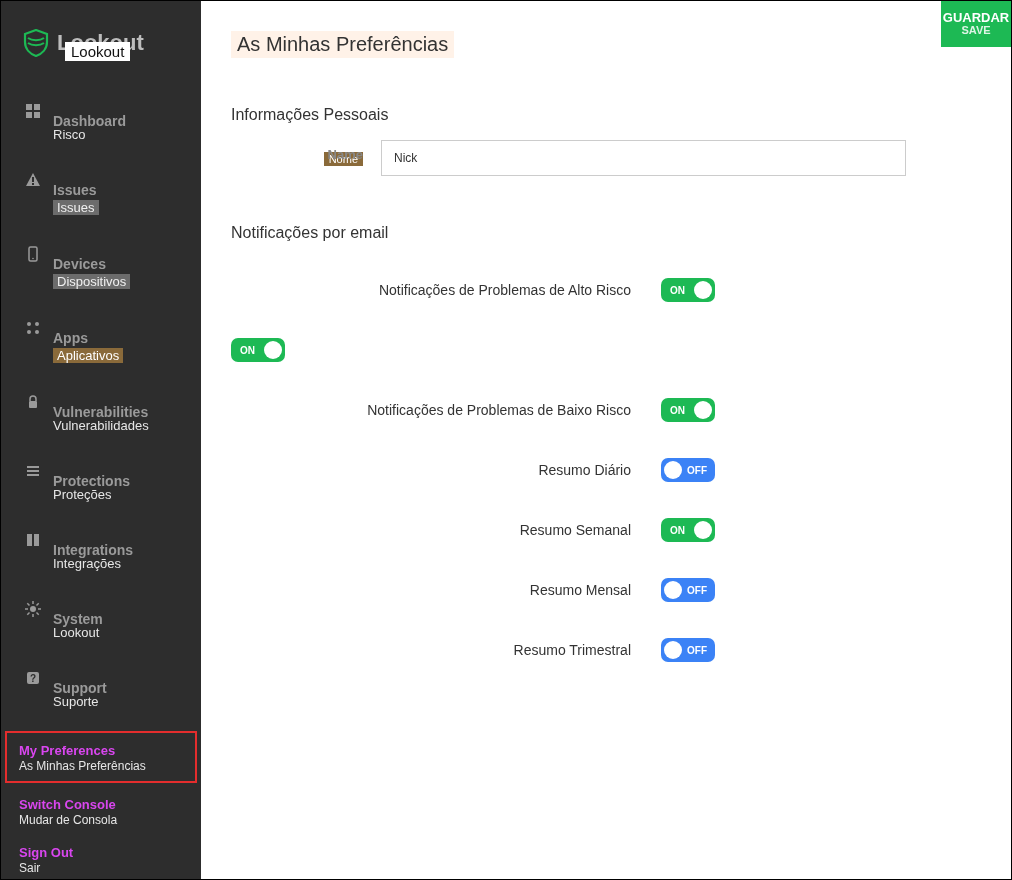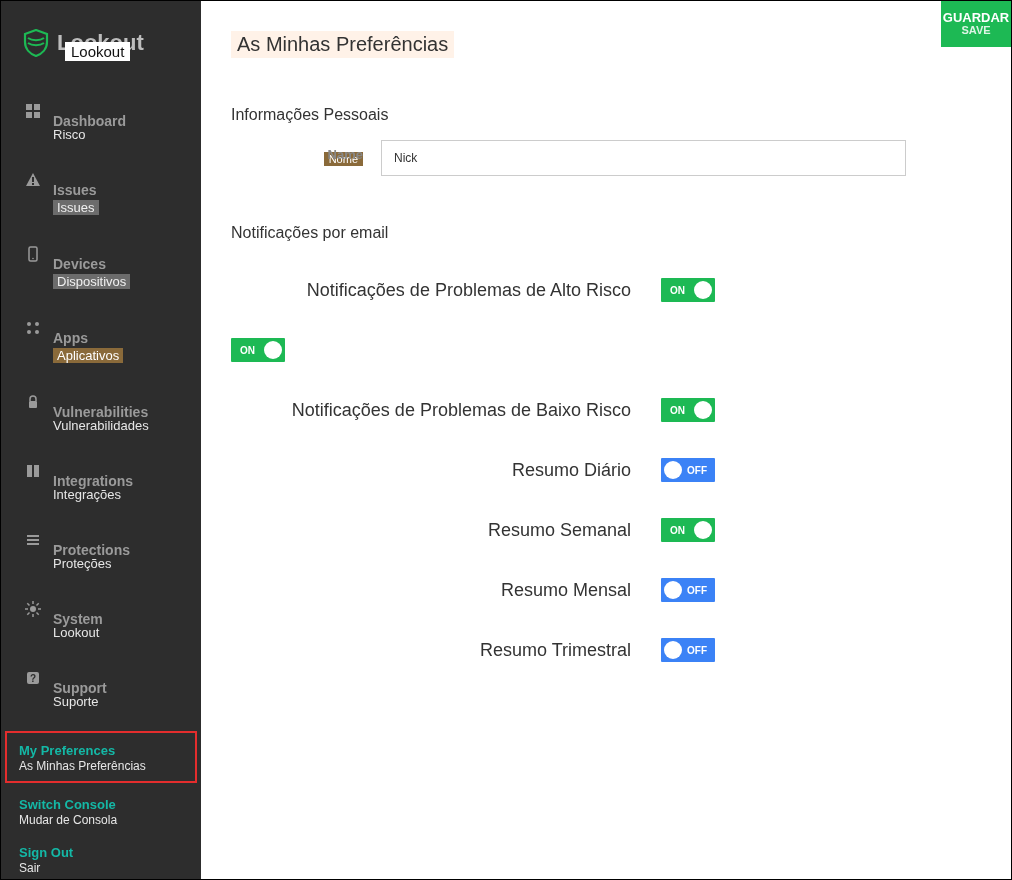--- a/index.html
+++ b/index.html
@@ -98,21 +98,21 @@
   .bottom-item {
     padding: 8px 18px;
     cursor: pointer;
   }
   .bottom-item.highlighted {
     border: 2px solid #e42d2d;
     margin: 4px;
     padding: 8px 12px;
   }
   .bottom-en {
-    color: #14b8a6;
+    color: #d946ef;
     font-size: 13px;
     font-weight: 600;
   }
   .bottom-pt {
     display: block;
     font-size: 12px;
     color: #e6e6e6;
     margin-top: 0;
   }
   .user-chip {
@@ -243,26 +243,26 @@
     padding: 18px 0;
   }
   .toggle-label-wrap {
     width: 430px;
     text-align: right;
     padding-right: 30px;
     position: relative;
   }
   .toggle-label-pt {
     color: #333;
-    font-size: 18px;
+    font-size: 14px;
   }
   .toggle {
     width: 54px;
     height: 24px;
-    border-radius: 1px;
+    border-radius: 7px;
     position: relative;
     cursor: pointer;
     display: flex;
     align-items: center;
     font-size: 10px;
     font-weight: 700;
     color: #fff;
   }
   .toggle.on {
     background: #1db954;
@@ -355,37 +355,37 @@
                 <rect x="4" y="7" width="8" height="7" rx="1" fill="#9a9a9a"></rect>
                 <path d="M5 7 V5 a3 3 0 0 1 6 0 V7" fill="none" stroke="#9a9a9a" stroke-width="1.5"></path>
               </svg></span>
       <span class="nav-en">Vulnerabilities</span>
     </div>
     <span class="nav-pt">Vulnerabilidades</span>
   </div>
         <div class="nav-item">
     <div class="nav-item-row">
       <span class="nav-icon"><svg width="16" height="16" viewBox="0 0 16 16">
-                <rect x="2" y="2" width="5" height="12" fill="#9a9a9a"></rect>
-                <rect x="9" y="2" width="5" height="12" fill="#9a9a9a"></rect>
-              </svg></span>
-      <span class="nav-en">Integrations</span>
-    </div>
-    <span class="nav-pt">Integrações</span>
-  </div>
-        <div class="nav-item">
-    <div class="nav-item-row">
-      <span class="nav-icon"><svg width="16" height="16" viewBox="0 0 16 16">
                 <rect x="2" y="3" width="12" height="2" fill="#9a9a9a"></rect>
                 <rect x="2" y="7" width="12" height="2" fill="#9a9a9a"></rect>
                 <rect x="2" y="11" width="12" height="2" fill="#9a9a9a"></rect>
               </svg></span>
       <span class="nav-en">Protections</span>
     </div>
     <span class="nav-pt">Proteções</span>
+  </div>
+        <div class="nav-item">
+    <div class="nav-item-row">
+      <span class="nav-icon"><svg width="16" height="16" viewBox="0 0 16 16">
+                <rect x="2" y="2" width="5" height="12" fill="#9a9a9a"></rect>
+                <rect x="9" y="2" width="5" height="12" fill="#9a9a9a"></rect>
+              </svg></span>
+      <span class="nav-en">Integrations</span>
+    </div>
+    <span class="nav-pt">Integrações</span>
   </div>
         <div class="nav-item">
     <div class="nav-item-row">
       <span class="nav-icon"><svg width="16" height="16" viewBox="0 0 16 16">
                 <circle cx="8" cy="8" r="3" fill="#9a9a9a"></circle>
                 <g stroke="#9a9a9a" stroke-width="1.5">
                   <line x1="8" y1="0" x2="8" y2="3"></line>
                   <line x1="8" y1="13" x2="8" y2="16"></line>
                   <line x1="0" y1="8" x2="3" y2="8"></line>
                   <line x1="13" y1="8" x2="16" y2="8"></line>

